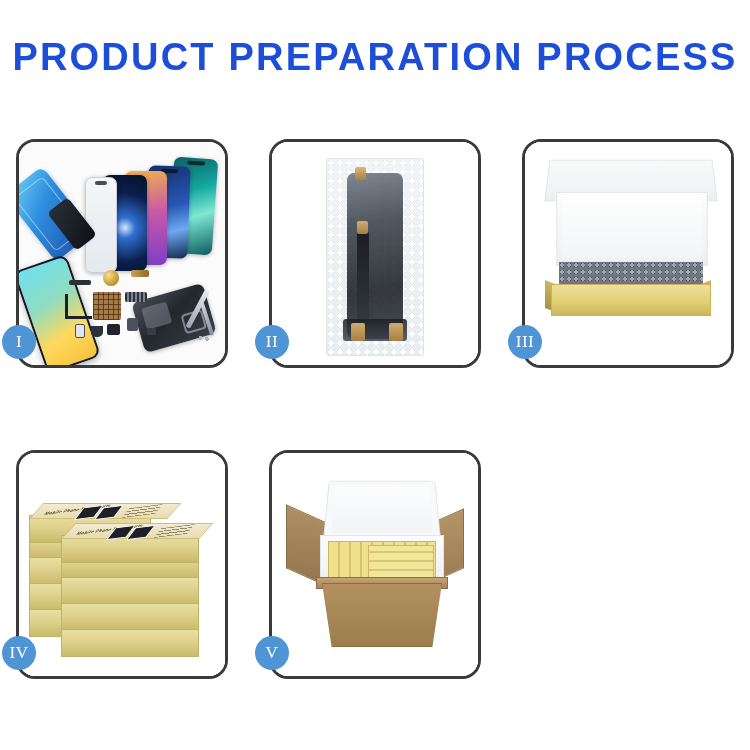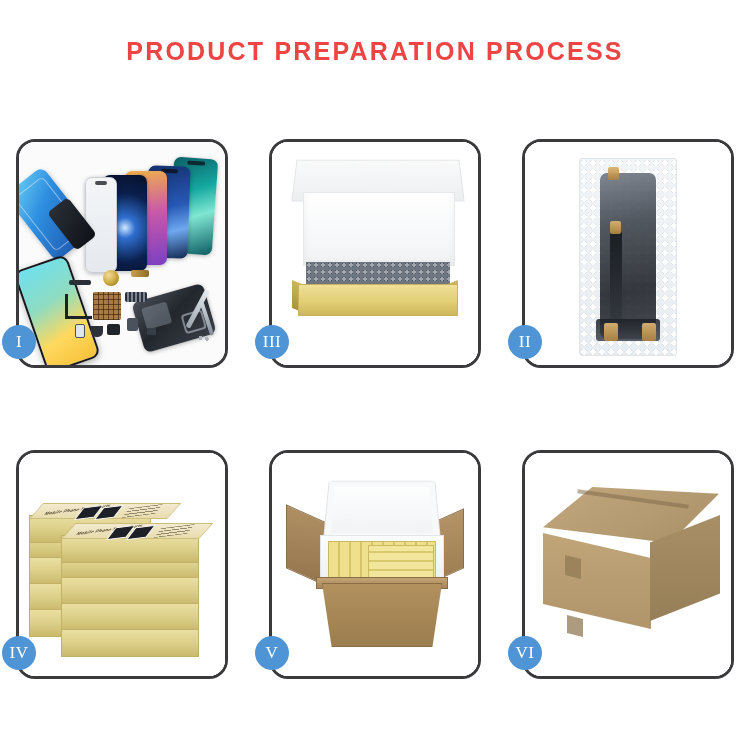--- a/index.html
+++ b/index.html
@@ -13,24 +13,24 @@
     font-family: "Liberation Sans", sans-serif;
     color: #111;
     overflow: hidden;
     position: relative;
   }
   .page { position: relative; width: 750px; height: 750px; }
 
   
   .header { text-align: center; padding-top: 38px; }
   .title {
-    font-size: 25px;
+    font-size: 38px;
     font-weight: 700;
     letter-spacing: 2.2px;
-    color: #ef4444;
+    color: #1d4ed8;
     line-height: 1.05;
     font-family: "Liberation Sans", sans-serif;
   }
   .subtitle {
     margin-top: 11px;
     font-size: 14.6px;
     font-weight: 400;
     color: #1a1a1a;
     letter-spacing: 0.15px;
   }
@@ -410,45 +410,45 @@
         <div class="part part-tiny2"></div>
         <div class="part tool-driver"></div>
         <div class="part tool-tweezer"></div>
         <div class="part screws"></div>
       </div>
       <div class="badge">I</div>
     </div>
 
     <div class="panel">
       <div class="panel-inner">
-        <div class="p3-bg"></div>
-        <div class="box3-lid"></div>
-        <div class="box3-foam"></div>
-        <div class="box3-contents"></div>
-        <div class="box3-side-l"></div>
-        <div class="box3-side-r"></div>
-        <div class="box3-front"></div>
-      </div>
-      <div class="badge">III</div>
-    </div>
-
-    <div class="panel">
-      <div class="panel-inner">
         <div class="p2-bg"></div>
         <div class="bag">
           <div class="bag-part"></div>
           <div class="bag-cable"></div>
           <div class="bag-foot"></div>
           <div class="bag-tab t1"></div>
           <div class="bag-tab t2"></div>
           <div class="bag-tab t3"></div>
           <div class="bag-tab t4"></div>
         </div>
       </div>
       <div class="badge">II</div>
+    </div>
+
+    <div class="panel">
+      <div class="panel-inner">
+        <div class="p3-bg"></div>
+        <div class="box3-lid"></div>
+        <div class="box3-foam"></div>
+        <div class="box3-contents"></div>
+        <div class="box3-side-l"></div>
+        <div class="box3-side-r"></div>
+        <div class="box3-front"></div>
+      </div>
+      <div class="badge">III</div>
     </div>
 
     <div class="panel">
       <div class="panel-inner">
         <div class="p4-bg"></div>
         <div class="stack">
 
           <div class="kbox" style="left:2px; top:56px; width:120px;"></div>
           <div class="kbox" style="left:2px; top:82px; width:120px;"></div>
           <div class="kbox" style="left:2px; top:108px; width:120px;"></div>
@@ -490,27 +490,15 @@
         <div class="c5-foam-lid"></div>
         <div class="c5-foam-body"></div>
         <div class="c5-yellow"></div>
         <div class="c5-yellow2"></div>
         <div class="c5-rim"></div>
         <div class="c5-front"></div>
       </div>
       <div class="badge">V</div>
     </div>
 
-    <div class="panel">
-      <div class="panel-inner">
-        <div class="p6-bg"></div>
-        <div class="c6-top"></div>
-        <div class="c6-seam"></div>
-        <div class="c6-left"></div>
-        <div class="c6-right"></div>
-        <div class="c6-tape1"></div>
-        <div class="c6-tape2"></div>
-      </div>
-      <div class="badge">VI</div>
-    </div>
 
   </div>
 </div>
 
 </body></html>

